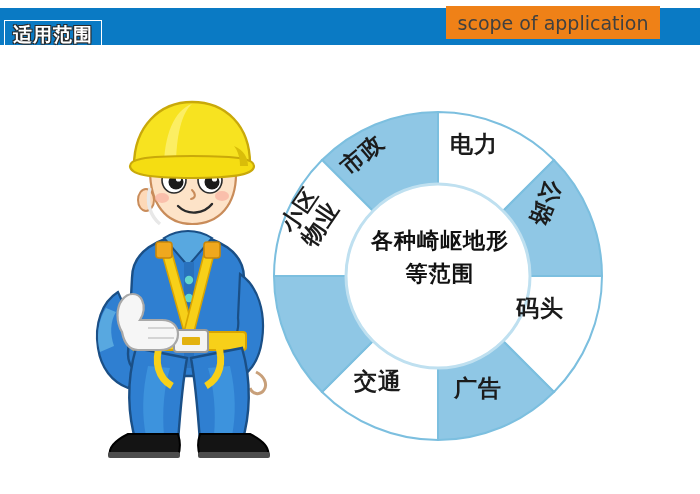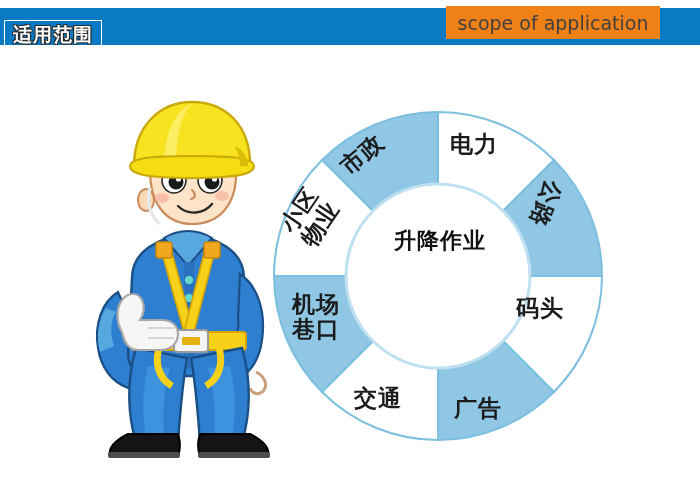--- a/index.html
+++ b/index.html
@@ -62,22 +62,22 @@
     font-weight:bold;
     line-height:33px;
     letter-spacing:1px;
   }
 
   
   .lbl-shizheng{left:66px; top:36px; transform:rotate(-40deg);}
   .lbl-dianli  {left:178px;top:26px;text-align:center;}
   .lbl-gonglu  {left:250px;top:86px; transform:rotate(-248deg);}
   .lbl-matou   {left:244px;top:190px;}
-  .lbl-guanggao{left:182px;top:270px;margin-top:20px;}
-  .lbl-jiaotong{left:82px; top:280px;}
+  .lbl-guanggao{left:182px;top:270px;}
+  .lbl-jiaotong{left:82px; top:264px;font-family:Liberation Serif, serif;}
   .lbl-jichang {left:20px; top:186px;}
   .lbl-xiaoqu  {left:14px; top:86px; transform:rotate(-56deg);}
 
   
   .worker{
     position:absolute;left:88px;top:96px;width:200px;height:366px;
   }
 </style>
 </head>
 <body>
@@ -239,26 +239,23 @@
   <div class="seg-label lbl-dianli">电力</div>
 
   <div class="seg-label lbl-gonglu">公路</div>
 
   <div class="seg-label lbl-matou">码头</div>
 
   <div class="seg-label lbl-guanggao">广告</div>
 
   <div class="seg-label lbl-jiaotong">交通</div>
 
-  <div class="seg-label two-line lbl-jichang">
-    <div>机场</div>
-    <div>巷口</div>
-  </div>
 
   <div class="seg-label two-line lbl-xiaoqu">
     <div>小区</div>
     <div>物业</div>
   </div>
 
   <div class="center-text">
-    <div>升降作业</div>
+    <div>各种崎岖地形</div>
+    <div>等范围</div>
   </div>
 </div>
 
 </body></html>

